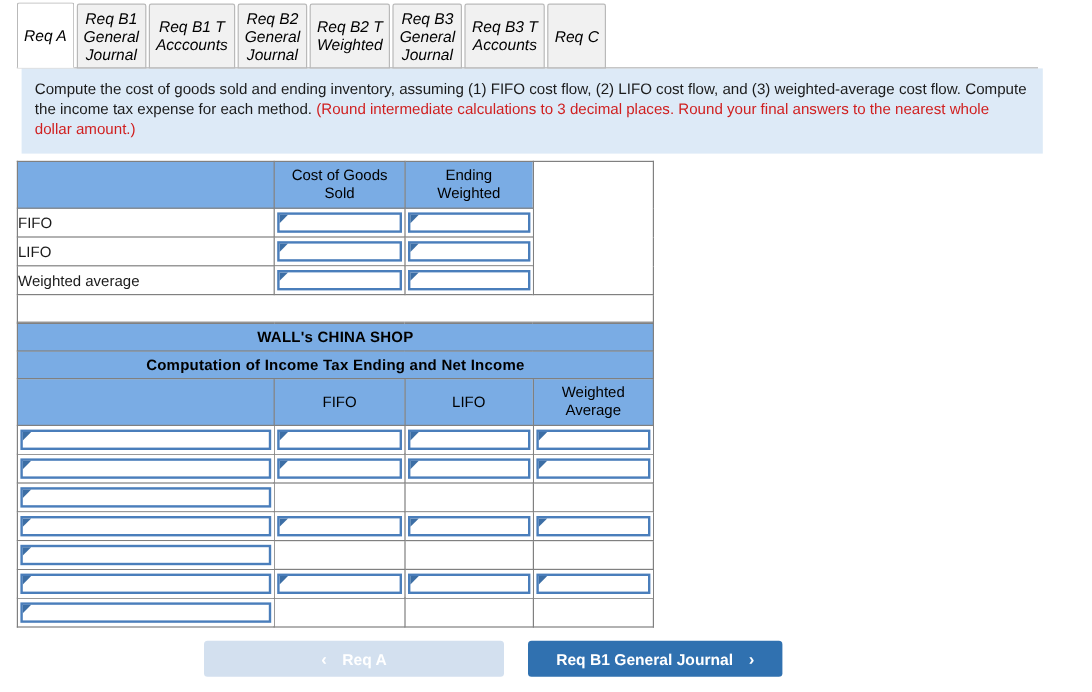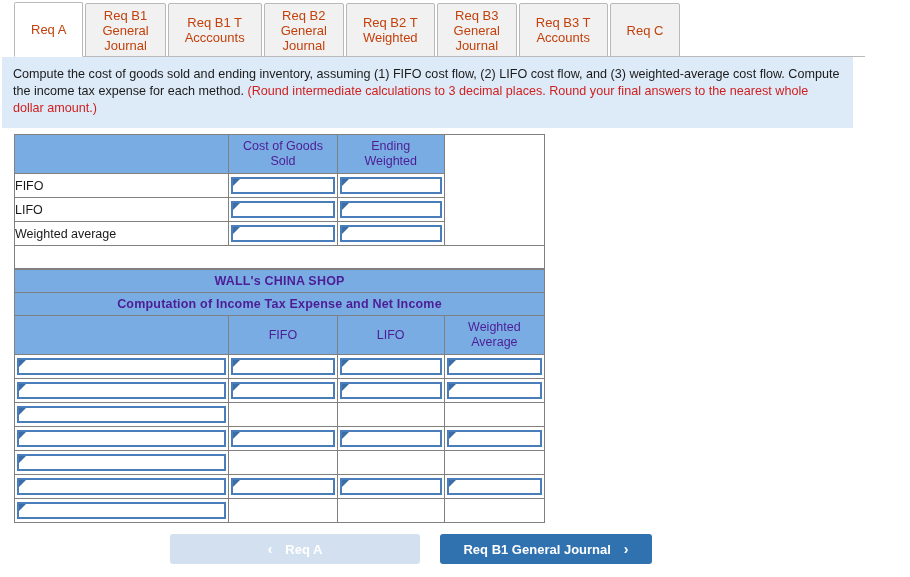--- a/index.html
+++ b/index.html
@@ -37,41 +37,42 @@
   }
   .tab {
     position: relative;
     z-index: 2;
     height: 54px;
     box-sizing: border-box;
     border: 1px solid #b9b9b9;
     border-bottom: 1px solid #b9b9b9;
     background: #f1f1f1;
     margin-right: 2px;
-    padding: 0 16px;
+    padding: 0 5px;
     display: flex;
     align-items: center;
     justify-content: center;
     text-align: center;
     line-height: 15px;
     font-size: 13px;
-    color: #c2410c;
+    color: #000000;
     white-space: pre-line;
     cursor: pointer;
     border-radius: 2px 2px 0 0;
+    font-style: italic;
   }
   .tab.active {
     background: #ffffff;
     border-bottom-color: #ffffff;
     height: 55px;
   }
 
   
   .banner {
-    margin-left: 2px;
+    margin-left: 18px;
     width: 851px;
     box-sizing: border-box;
     background: #ddeaf7;
     padding: 9px 12px 11px 11px;
     line-height: 17px;
     font-size: 12.6px;
     color: #1b1b1b;
   }
   .banner .warn { color: #d01f1f; }
 
@@ -95,21 +96,21 @@
   col.c-num   { width: 108px; }
   col.c-num2  { width: 107px; }
   col.c-num3  { width: 100px; }
 
   .hdr {
     background: #7aace4;
     text-align: center;
     font-weight: bold;
     font-size: 12.5px;
     line-height: 15px;
-    color: #4c1d95;
+    color: #000000;
     height: 38px;
   }
   .hdr.tall { height: 38px; }
   .hdr.title { height: 22px; font-weight: bold; letter-spacing: .2px; }
   .rowlabel {
     padding-left: 5px;
     text-align: left;
     background: #ffffff;
   }
   .blank-row td { height: 22px; background: #ffffff; border-color: #808080; }
@@ -258,21 +259,21 @@
       <col class="c-label">
       <col class="c-num">
       <col class="c-num2">
       <col class="c-num3">
     </colgroup>
   <tbody>
     <tr>
       <th class="hdr title" colspan="4">WALL's CHINA SHOP</th>
     </tr>
     <tr>
-      <th class="hdr title" colspan="4">Computation of Income Tax Expense and Net Income</th>
+      <th class="hdr title" colspan="4">Computation of Income Tax Ending and Net Income</th>
     </tr>
     <tr>
       <th class="hdr tall"></th>
       <th class="hdr tall">FIFO</th>
       <th class="hdr tall">LIFO</th>
       <th class="hdr tall" style="white-space:pre-line">Weighted
 Average</th>
     </tr>
 
     <tr>

